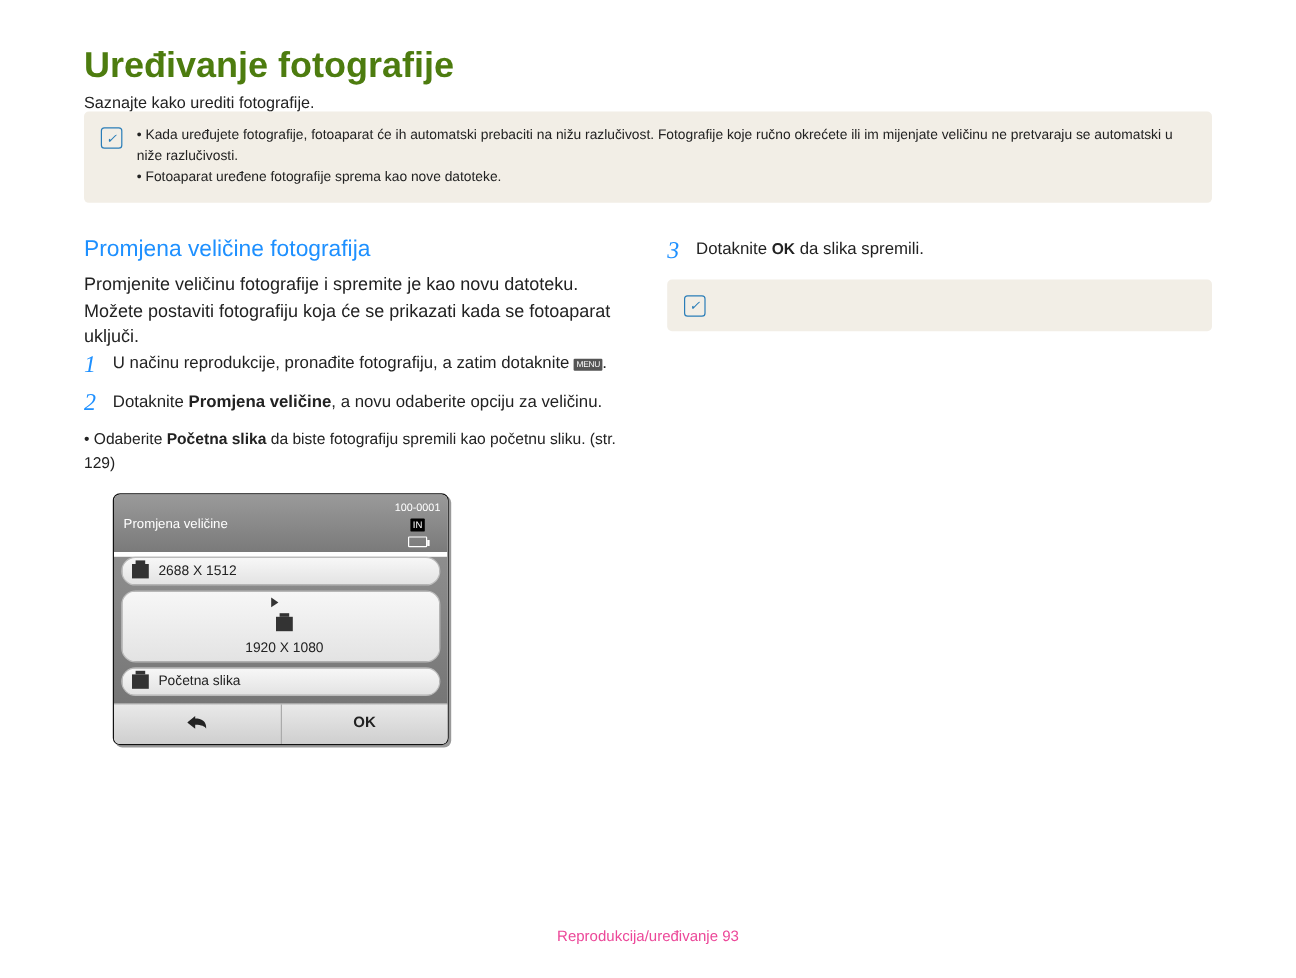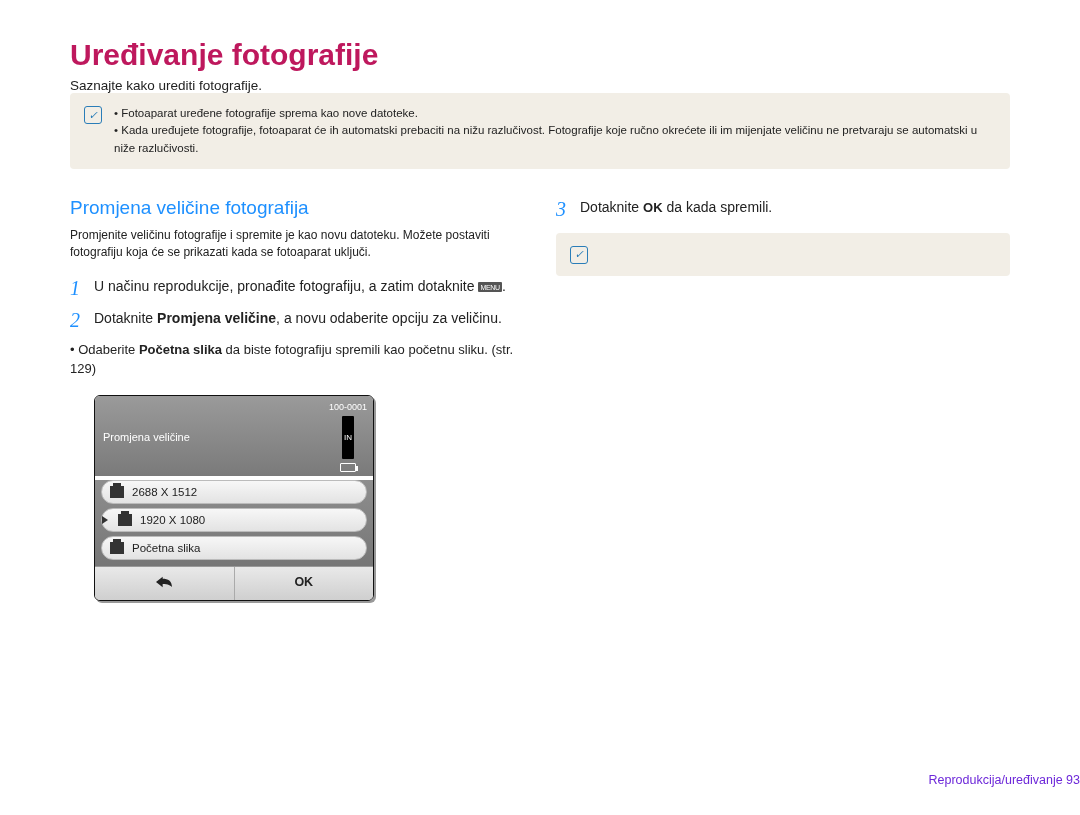--- a/index.html
+++ b/index.html
@@ -7,21 +7,21 @@
     width: 1080px;
     height: 815px;
     font-family: Arial, Helvetica, sans-serif;
     background: #fff;
     color: #222;
     font-size: 14px;
     padding: 38px 70px 0 70px;
     position: relative;
   }
   .title {
-    color: #be185d;
+    color: #4d7c0f;
     font-size: 30px;
     font-weight: bold;
     margin-bottom: 6px;
   }
   .subtitle {
     font-size: 13.5px;
   }
   .note-box {
     background: #f2eee6;
     border-radius: 4px;
@@ -51,23 +51,22 @@
     gap: 32px;
   }
   .col { flex: 1 1 0; }
   .section-heading {
     color: #1e90ff;
     font-size: 19px;
     font-weight: normal;
     margin-bottom: 8px;
   }
   .para {
-    font-size: 12px;
+    font-size: 15px;
     line-height: 1.45;
-    margin-bottom: 14px;
   }
   .step {
     display: flex;
     gap: 10px;
     margin-bottom: 10px;
     font-size: 14px;
     line-height: 1.45;
   }
   .step-num {
     color: #1e90ff;
@@ -115,21 +114,21 @@
     padding: 6px 6px 4px 8px;
     color: #fff;
     font-size: 11px;
     display: flex;
     justify-content: space-between;
     align-items:center;
   }
   .cam-top-right { display:flex; gap:4px; align-items:center; font-size:9px;flex-direction:column;}
   .cam-top-right .txt { color:#fff; }
   .cam-top-right .chip {
-    background:#000; color:#fff; padding:17px 2px; border-radius:1px; font-size:8px;
+    background:#000; color:#fff; padding:1px 2px; border-radius:1px; font-size:8px;
   }
   .cam-top-right .batt {
     width:16px; height:9px; border:1.5px solid #fff; border-radius:1px; position:relative;
   }
   .cam-top-right .batt::after{
     content:""; position:absolute; right:-3px; top:2px; width:2px; height:5px; background:#fff;
   }
   .cam-top-right .batt .fill{
     background:#fff; width:12px; height:5px; margin:0.5px;
   }
@@ -147,21 +146,21 @@
     align-items:center;
     gap:8px;
     font-size:11.5px;
     color:#222;
   }
   .cam-item .sel-tri {
     width:0;height:0;border-top:4px solid transparent;border-bottom:4px solid transparent;border-left:6px solid #333; display:none;
     margin-left:-12px; position:relative; left:-2px;
   }
   .cam-item.selected .sel-tri{display:block;}
-  .cam-item.selected{position:relative; padding-left:14px;}
+  .cam-item.selected{position:relative; padding-left:14px;flex-direction:column;}
   .cam-item .ico{
     width:14px;height:12px;background:#333; position:relative;
   }
   .cam-item .ico::before{content:""; position:absolute; top:-3px; left:3px; width:8px;height:3px;background:#333;}
   .cam-bottom {
     display:flex;
     background: linear-gradient(#e9e9e9,#cfcfcf);
     border-top:1px solid #999;
   }
   .cam-btn {
@@ -175,37 +174,37 @@
   .cam-btn.back svg{width:16px;height:14px;}
   
   .note-box.small {
     font-size: 11.5px;
     margin-top: 14px;
   }
   .footer {
     position:absolute;
     bottom:28px;
     left:0;right:0;
-    text-align:right;
+    text-align:center;
     font-size:12.5px;
-    color:#6d28d9;
+    color:#ec4899;
   }
 </style>
 </head>
 <body>
 
 <h1 class="title">Uređivanje fotografije</h1>
 <p class="subtitle">Saznajte kako urediti fotografije.</p>
 
 <div class="note-box">
   <div class="note-icon">✓</div>
   <div class="note-list">
     <ul>
+      <li>Kada uređujete fotografije, fotoaparat će ih automatski prebaciti na nižu razlučivost. Fotografije koje ručno okrećete ili im mijenjate veličinu ne pretvaraju se automatski u niže razlučivosti.</li>
       <li>Fotoaparat uređene fotografije sprema kao nove datoteke.</li>
-      <li>Kada uređujete fotografije, fotoaparat će ih automatski prebaciti na nižu razlučivost. Fotografije koje ručno okrećete ili im mijenjate veličinu ne pretvaraju se automatski u niže razlučivosti.</li>
     </ul>
   </div>
 </div>
 
 <div class="columns">
   <div class="col">
     <h2 class="section-heading">Promjena veličine fotografija</h2>
     <p class="para">Promjenite veličinu fotografije i spremite je kao novu datoteku. Možete postaviti fotografiju koja će se prikazati kada se fotoaparat uključi.</p>
 
     <div class="step">
@@ -260,21 +259,21 @@
         </div>
         <div class="cam-btn">OK</div>
       </div>
     </div>
   </div>
 
   <div class="col">
     <div class="step">
       <span class="step-num">3</span>
       <span>
-        <span>Dotaknite </span><span class="ok-inline">OK</span><span> da kada spremili.</span>
+        <span>Dotaknite </span><span class="ok-inline">OK</span><span> da slika spremili.</span>
       </span>
     </div>
 
     <div class="note-box small">
       <div class="note-icon">✓</div>
     </div>
   </div>
 </div>
 
 <div class="footer">

